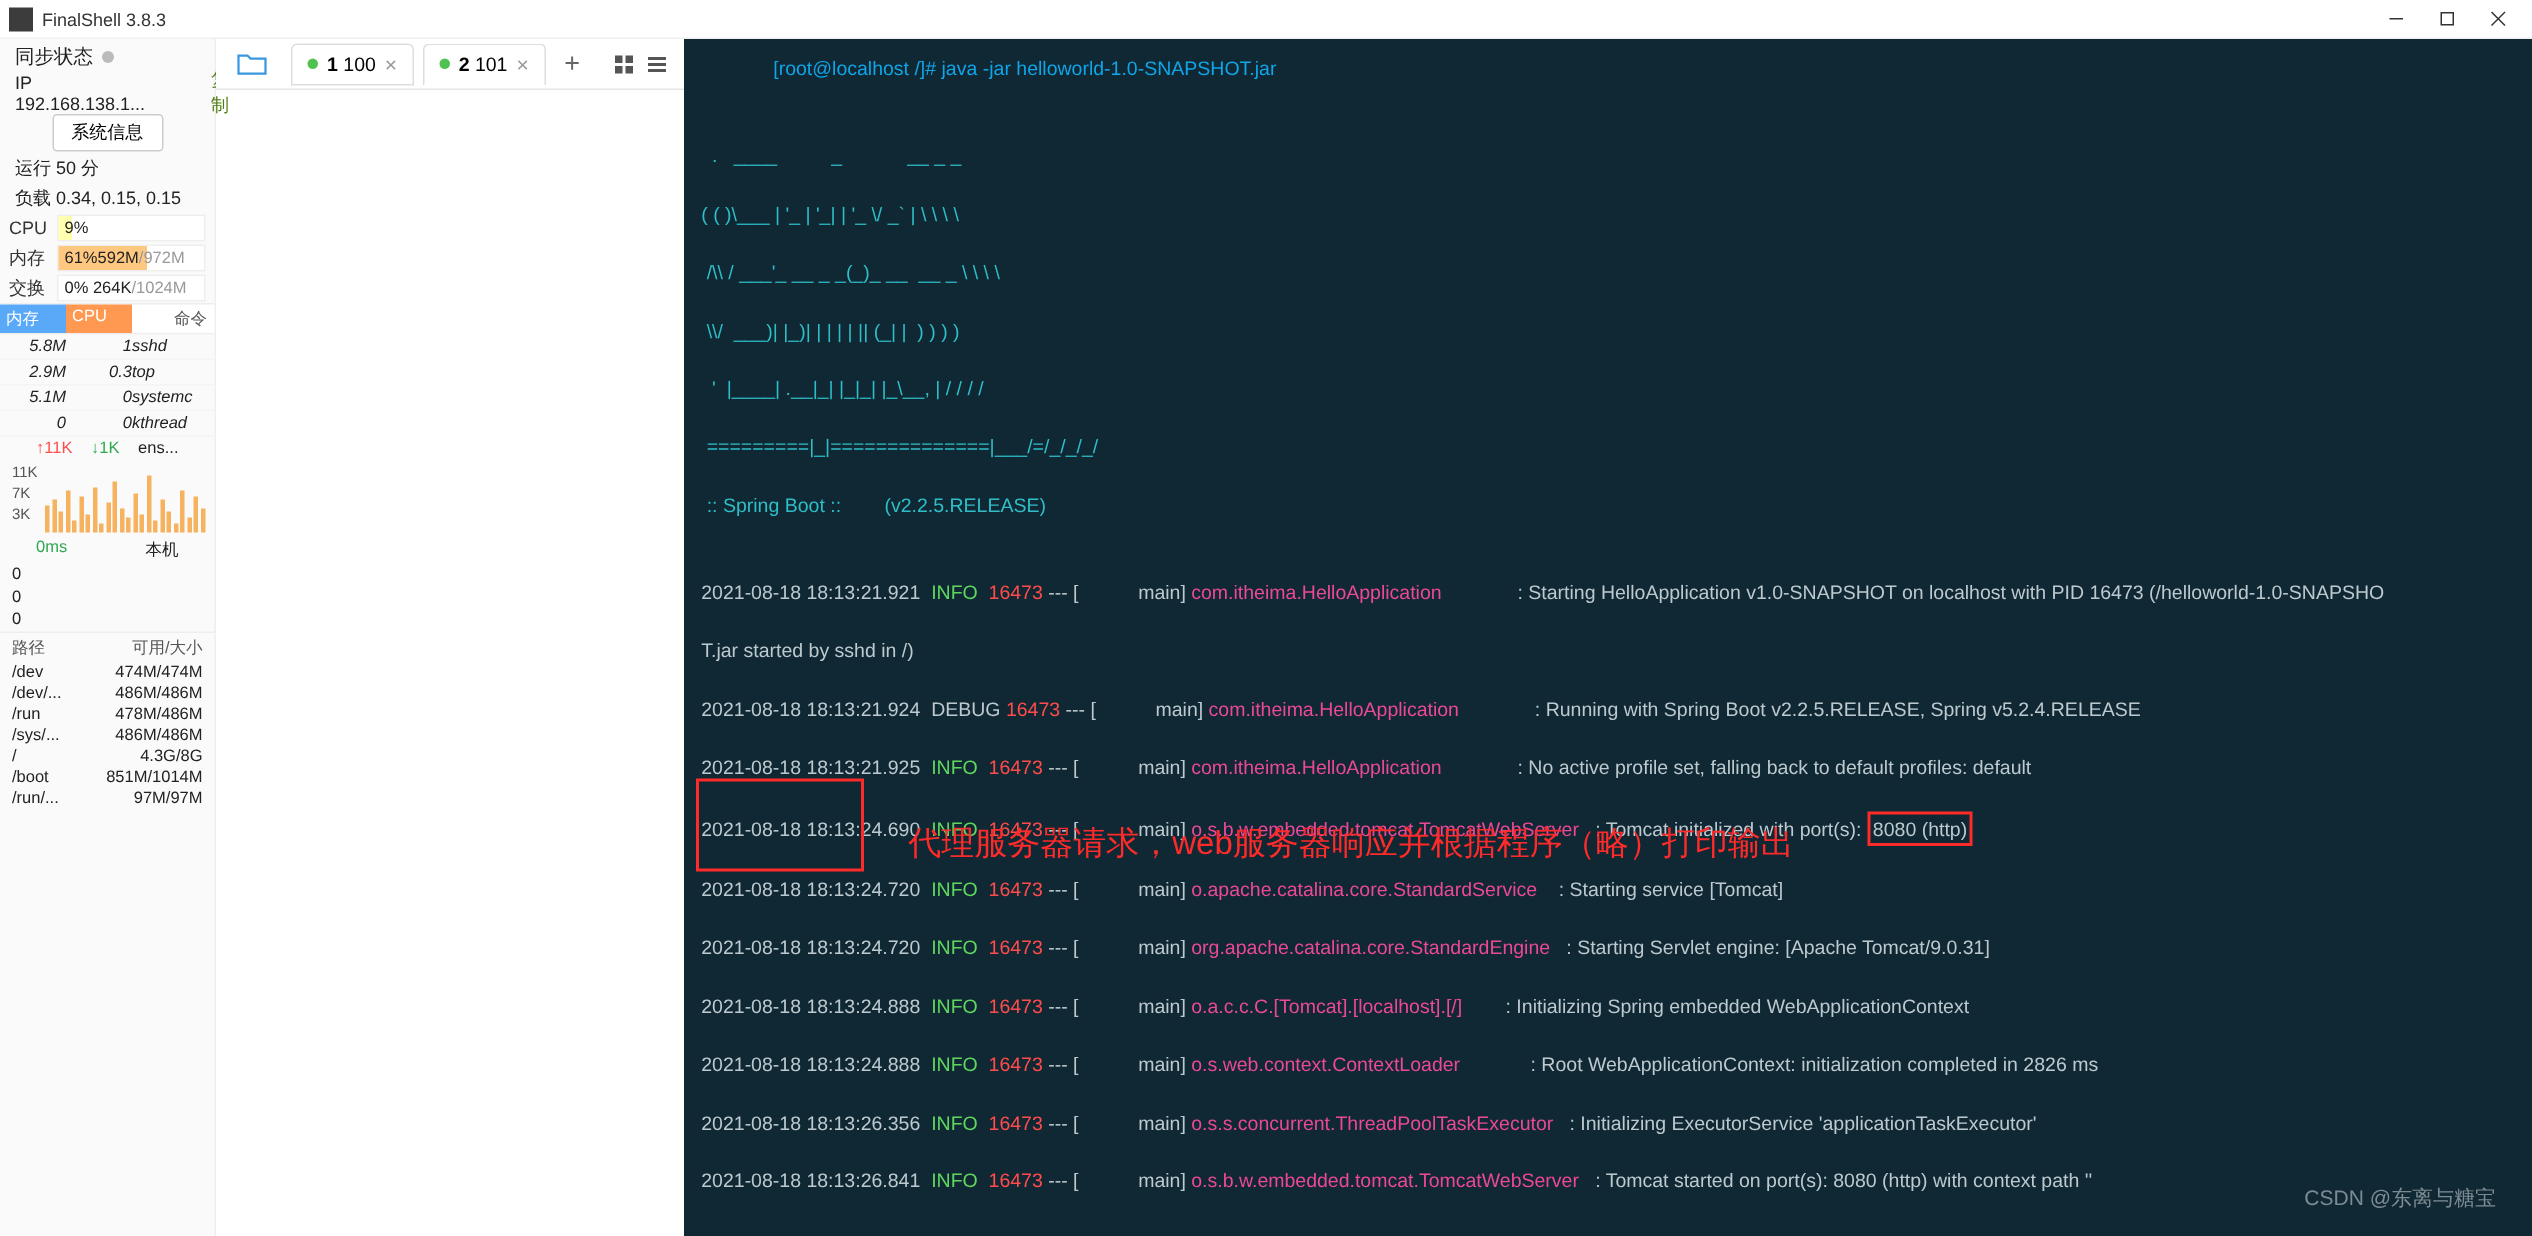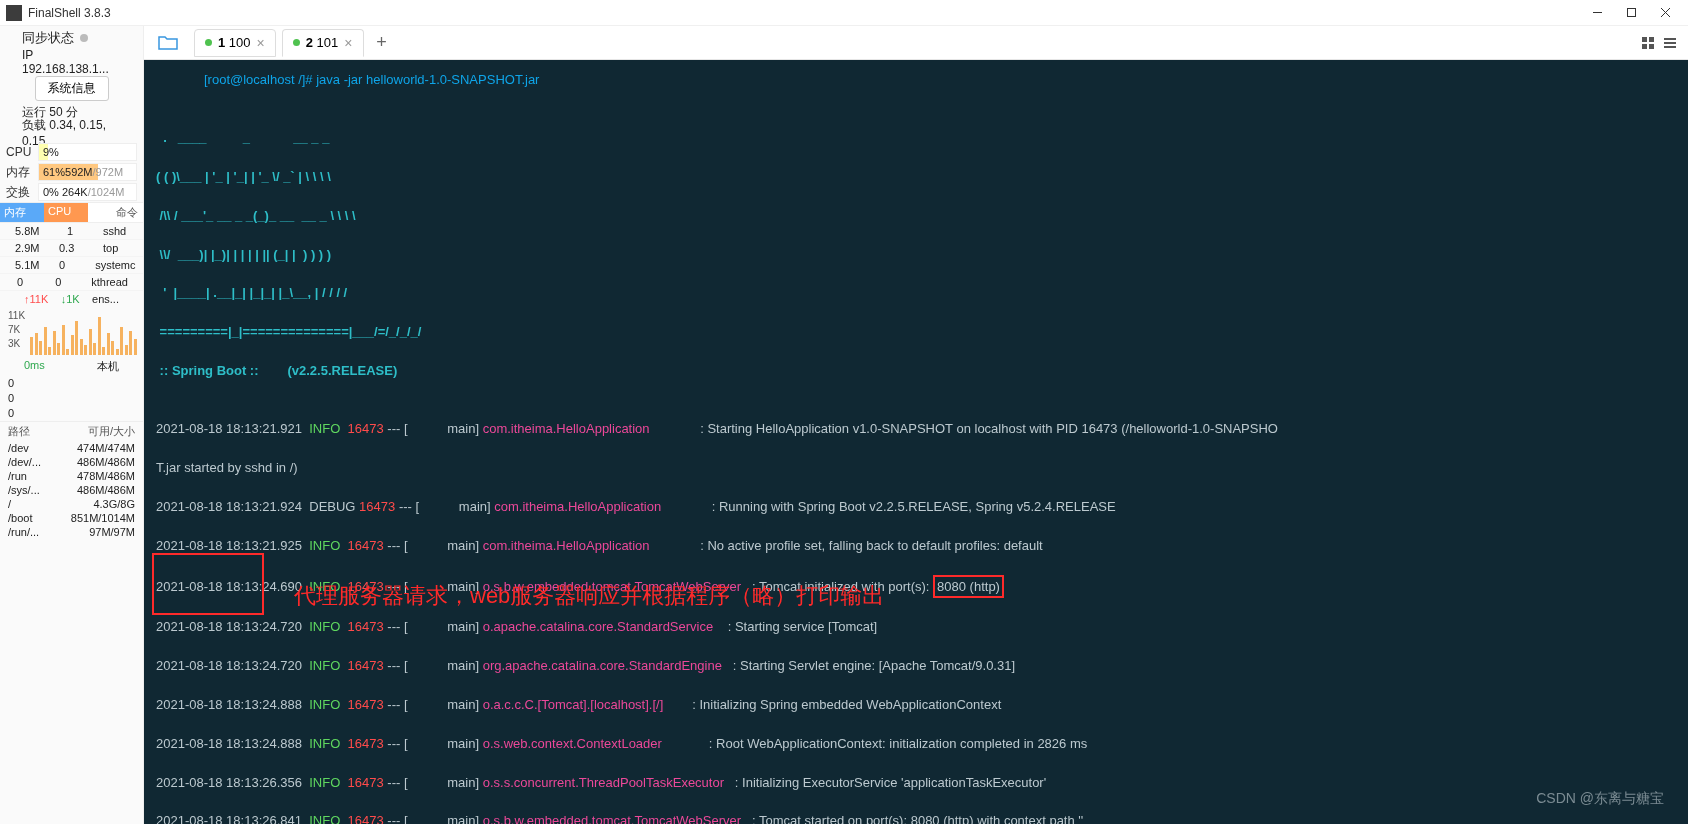--- a/index.html
+++ b/index.html
@@ -5,73 +5,73 @@
   * { margin:0; padding:0; box-sizing:border-box; font-family:"Segoe UI",Tahoma,Arial,sans-serif; }
   body { background:#fff; color:#000; font-size:12px; overflow:hidden; }
   .titlebar { height:26px; background:#fff; display:flex; align-items:center; padding:0 6px; border-bottom:1px solid #f0f0f0; }
   .titlebar .tb-icon { width:16px; height:16px; background:#3c3c3c; margin-right:6px; }
   .titlebar .tb-title { flex:1; font-size:12px; color:#333; }
   .titlebar .wbtn { width:34px; height:26px; display:flex; align-items:center; justify-content:center; color:#333; font-size:14px; }
   .titlebar .wbtn svg { width:11px; height:11px; }
 
   .main { display:flex; height:calc(824px - 26px); }
   .sidebar { width:144px; background:#fafafa; border-right:1px solid #eee; font-size:12px; color:#222; display:flex; flex-direction:column; }
-  .sidebar .srow { display:flex; align-items:center; padding:2px 22px; height:20px; }
+  .sidebar .srow { display:flex; align-items:center; padding:2px 10px; height:20px; }
   .sidebar .syncrow { justify-content:flex-start; gap:6px; height:24px; font-size:13px; }
   .sidebar .syncrow .dot { width:8px; height:8px; border-radius:50%; background:#bbb; }
   .sidebar .iprow { height:24px; justify-content:space-between; font-size:12px; }
   .sidebar .iprow .copy { color:#4d7c0f;margin-left:44px; }
   .sidebar .sysbtn-row { height:28px; justify-content:center; }
   .sysbtn { padding:3px 12px; border:1px solid #ccc; border-radius:3px; background:#fff; font-size:12px; }
   .sidebar .lbl-val { justify-content:space-between; padding:2px 6px; align-items:center; }
   .sidebar .lbl-val .lbl { width:32px; color:#333; }
   .sidebar .lbl-val .bar { flex:1; height:18px; background:#fff; position:relative; border:1px solid #eee; display:flex; align-items:center; }
   .sidebar .lbl-val .bar .fill { position:absolute; left:0; top:0; bottom:0; background:#ffffb0; }
   .sidebar .lbl-val .bar .fill.mem { background:#ffc880; }
   .sidebar .lbl-val .bar .text { position:relative; z-index:2; padding-left:4px; font-size:11px; white-space:nowrap; }
   .sidebar .lbl-val .bar .text .grey { color:#999; }
 
   .procs-head { display:flex; background:#fff; border-top:1px solid #eee; border-bottom:1px solid #eee; font-size:11px; }
   .procs-head div { padding:2px 4px; }
   .procs-head .c1 { width:44px; color:#fff; background:#5aa9f8; }
   .procs-head .c2 { width:44px; color:#fff; background:#ff9850; }
   .procs-head .c3 { flex:1; color:#555;padding-left:28px; }
   .procs-row { display:flex; font-size:11px; border-bottom:1px solid #f4f4f4; }
-  .procs-row div { padding:2px 15px; text-align:right; }
+  .procs-row div { padding:2px 0; text-align:right;font-style:italic; }
   .procs-row .c1 { width:44px; }
   .procs-row .c2 { width:44px; }
   .procs-row .c3 { flex:1; text-align:left; }
 
   .netrow { display:flex; justify-content:space-between; padding:2px 24px; font-size:11px; }
   .netrow .up { color:#ff4d4d; }
   .netrow .down { color:#2fa84f; }
   .chart { height:46px; margin:2px 6px; position:relative; }
   .chart .bar { position:absolute; bottom:0; width:3px; background:#f6b25f; }
   .chart .labels { position:absolute; left:2px; top:0; font-size:10px; color:#555; line-height:14px; }
 
   .disk-head { display:flex; padding:2px 8px; font-size:11px; color:#555; justify-content:space-between; border-top:1px solid #eee;}
   .disk-rows { font-size:11px; }
   .disk-rows .dr { display:flex; justify-content:space-between; padding:1px 8px; }
 
-  .content { flex:1; display:flex; flex-direction:column; }
+  .content { flex:1; display:flex; }
   .tabbar { height:34px; background:#fff; border-bottom:1px solid #e6e6e6; display:flex; align-items:center; padding:0 0 0 4px; gap:6px; }
   .tabbar .folder { width:40px; height:28px; display:flex; align-items:center; justify-content:center; color:#3897e0; font-size:18px; }
   .tab { display:flex; align-items:center; gap:6px; padding:0 10px; height:28px; border:1px solid #ddd; border-radius:4px 4px 0 0; font-size:13px; background:#fff; }
   .tab.active { border-bottom-color:#fff; }
   .tab .tdot { width:7px; height:7px; border-radius:50%; background:#4fc24f; }
   .tab .txt { font-size:13px; }
   .tab .close { color:#999; font-size:14px; }
   .newtab { width:24px; height:24px; display:flex; align-items:center; justify-content:center; color:#666; font-size:18px; }
   .tabbar-spacer { flex:1; }
   .view-icons { display:flex; gap:2px; padding-right:8px; color:#444; }
   .view-icons div { width:20px; height:20px; display:flex; align-items:center; justify-content:center; }
 
   .terminal { flex:1; background:#102833; color:#bcc9cf; padding:10px 12px; font-family:Consolas,Menlo,monospace; font-size:13px; line-height:19.4px; overflow:hidden; position:relative; white-space:pre; }
   .terminal .prompt { color:#0ea5e9;margin-left:48px; }
-  .terminal .cyan { color:#2eden; color:#2ebec8;font-weight:bold; }
+  .terminal .cyan { color:#2eden; color:#2ebec8; }
   .terminal .green { color:#5fd75f; }
   .terminal .red { color:#ff4b4b; }
   .terminal .blueish { color:#ec4899; }
   .terminal .box { border:2px solid #ff2a2a; display:inline-block; padding:0 2px; }
   .annot { position:absolute; color:#ff2a2a; font-family:"Microsoft YaHei",sans-serif; font-size:22px; }
   .watermark { position:absolute; right:24px; bottom:16px; color:#a8b5bb; font-size:14px; font-family:"Microsoft YaHei",sans-serif; opacity:.7; }
   .hellobox { position:absolute; border:2px solid #ff2a2a; }
 
   .line { display:block; }
 </style>

